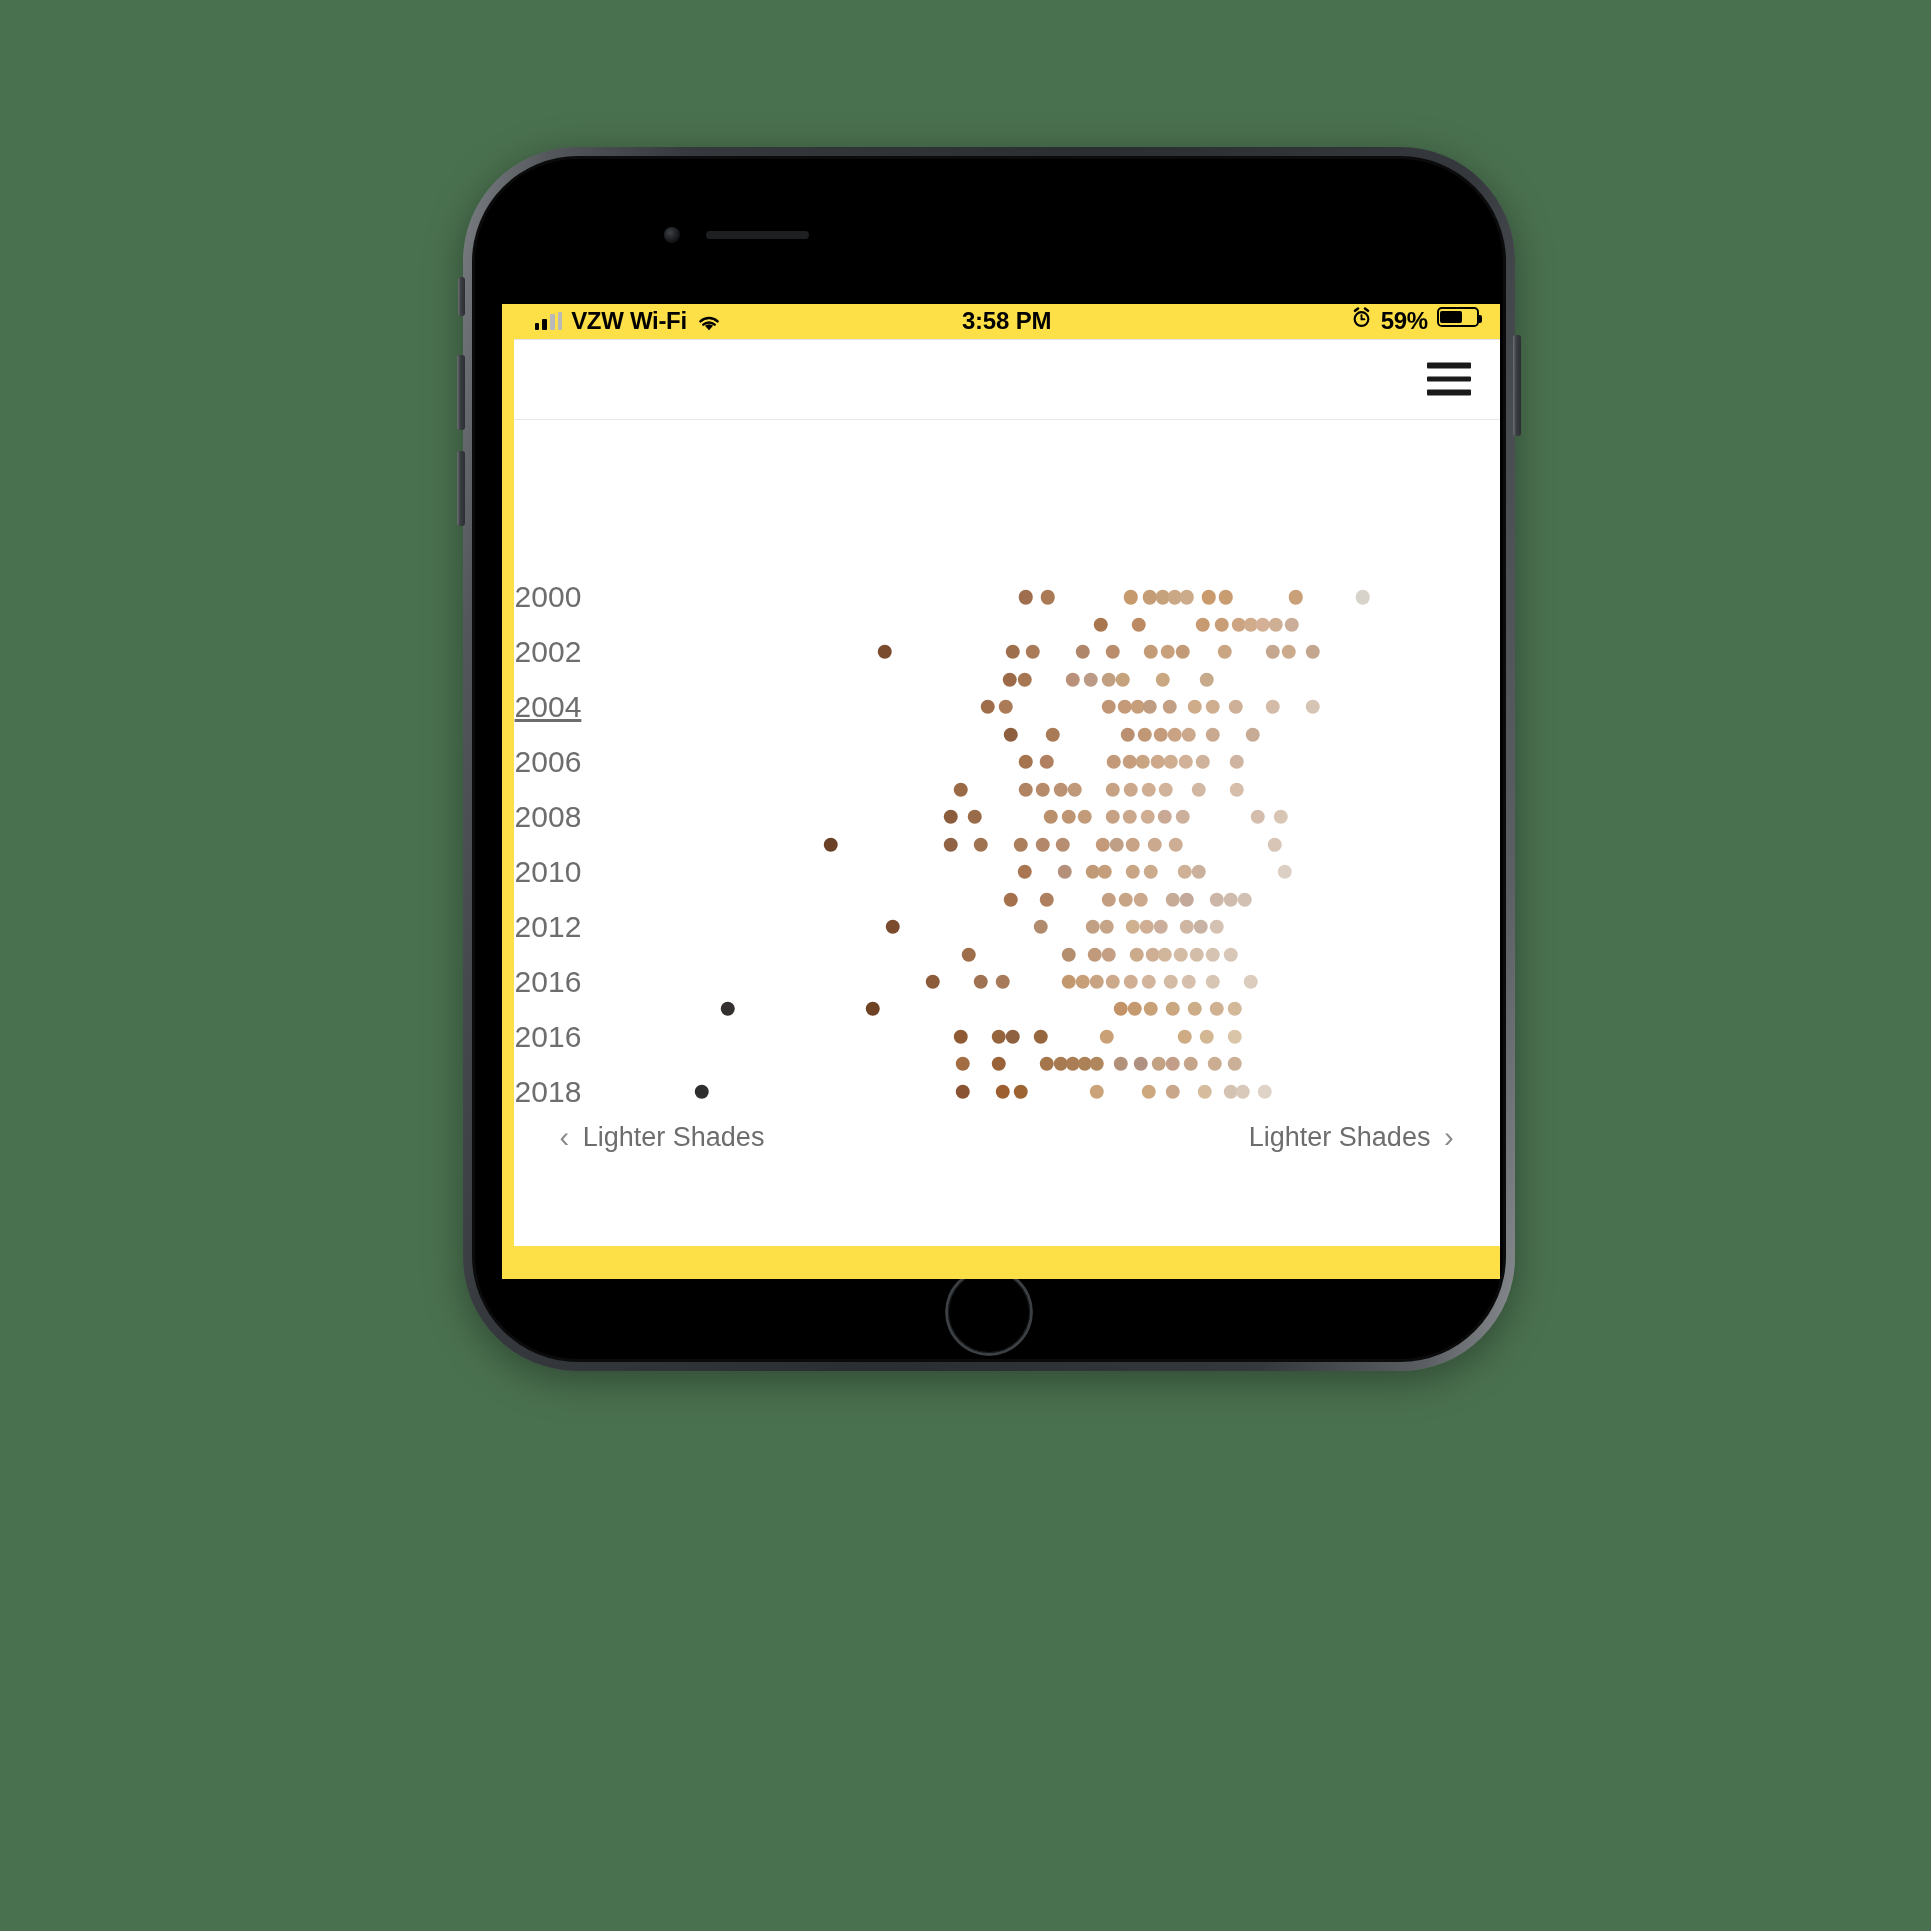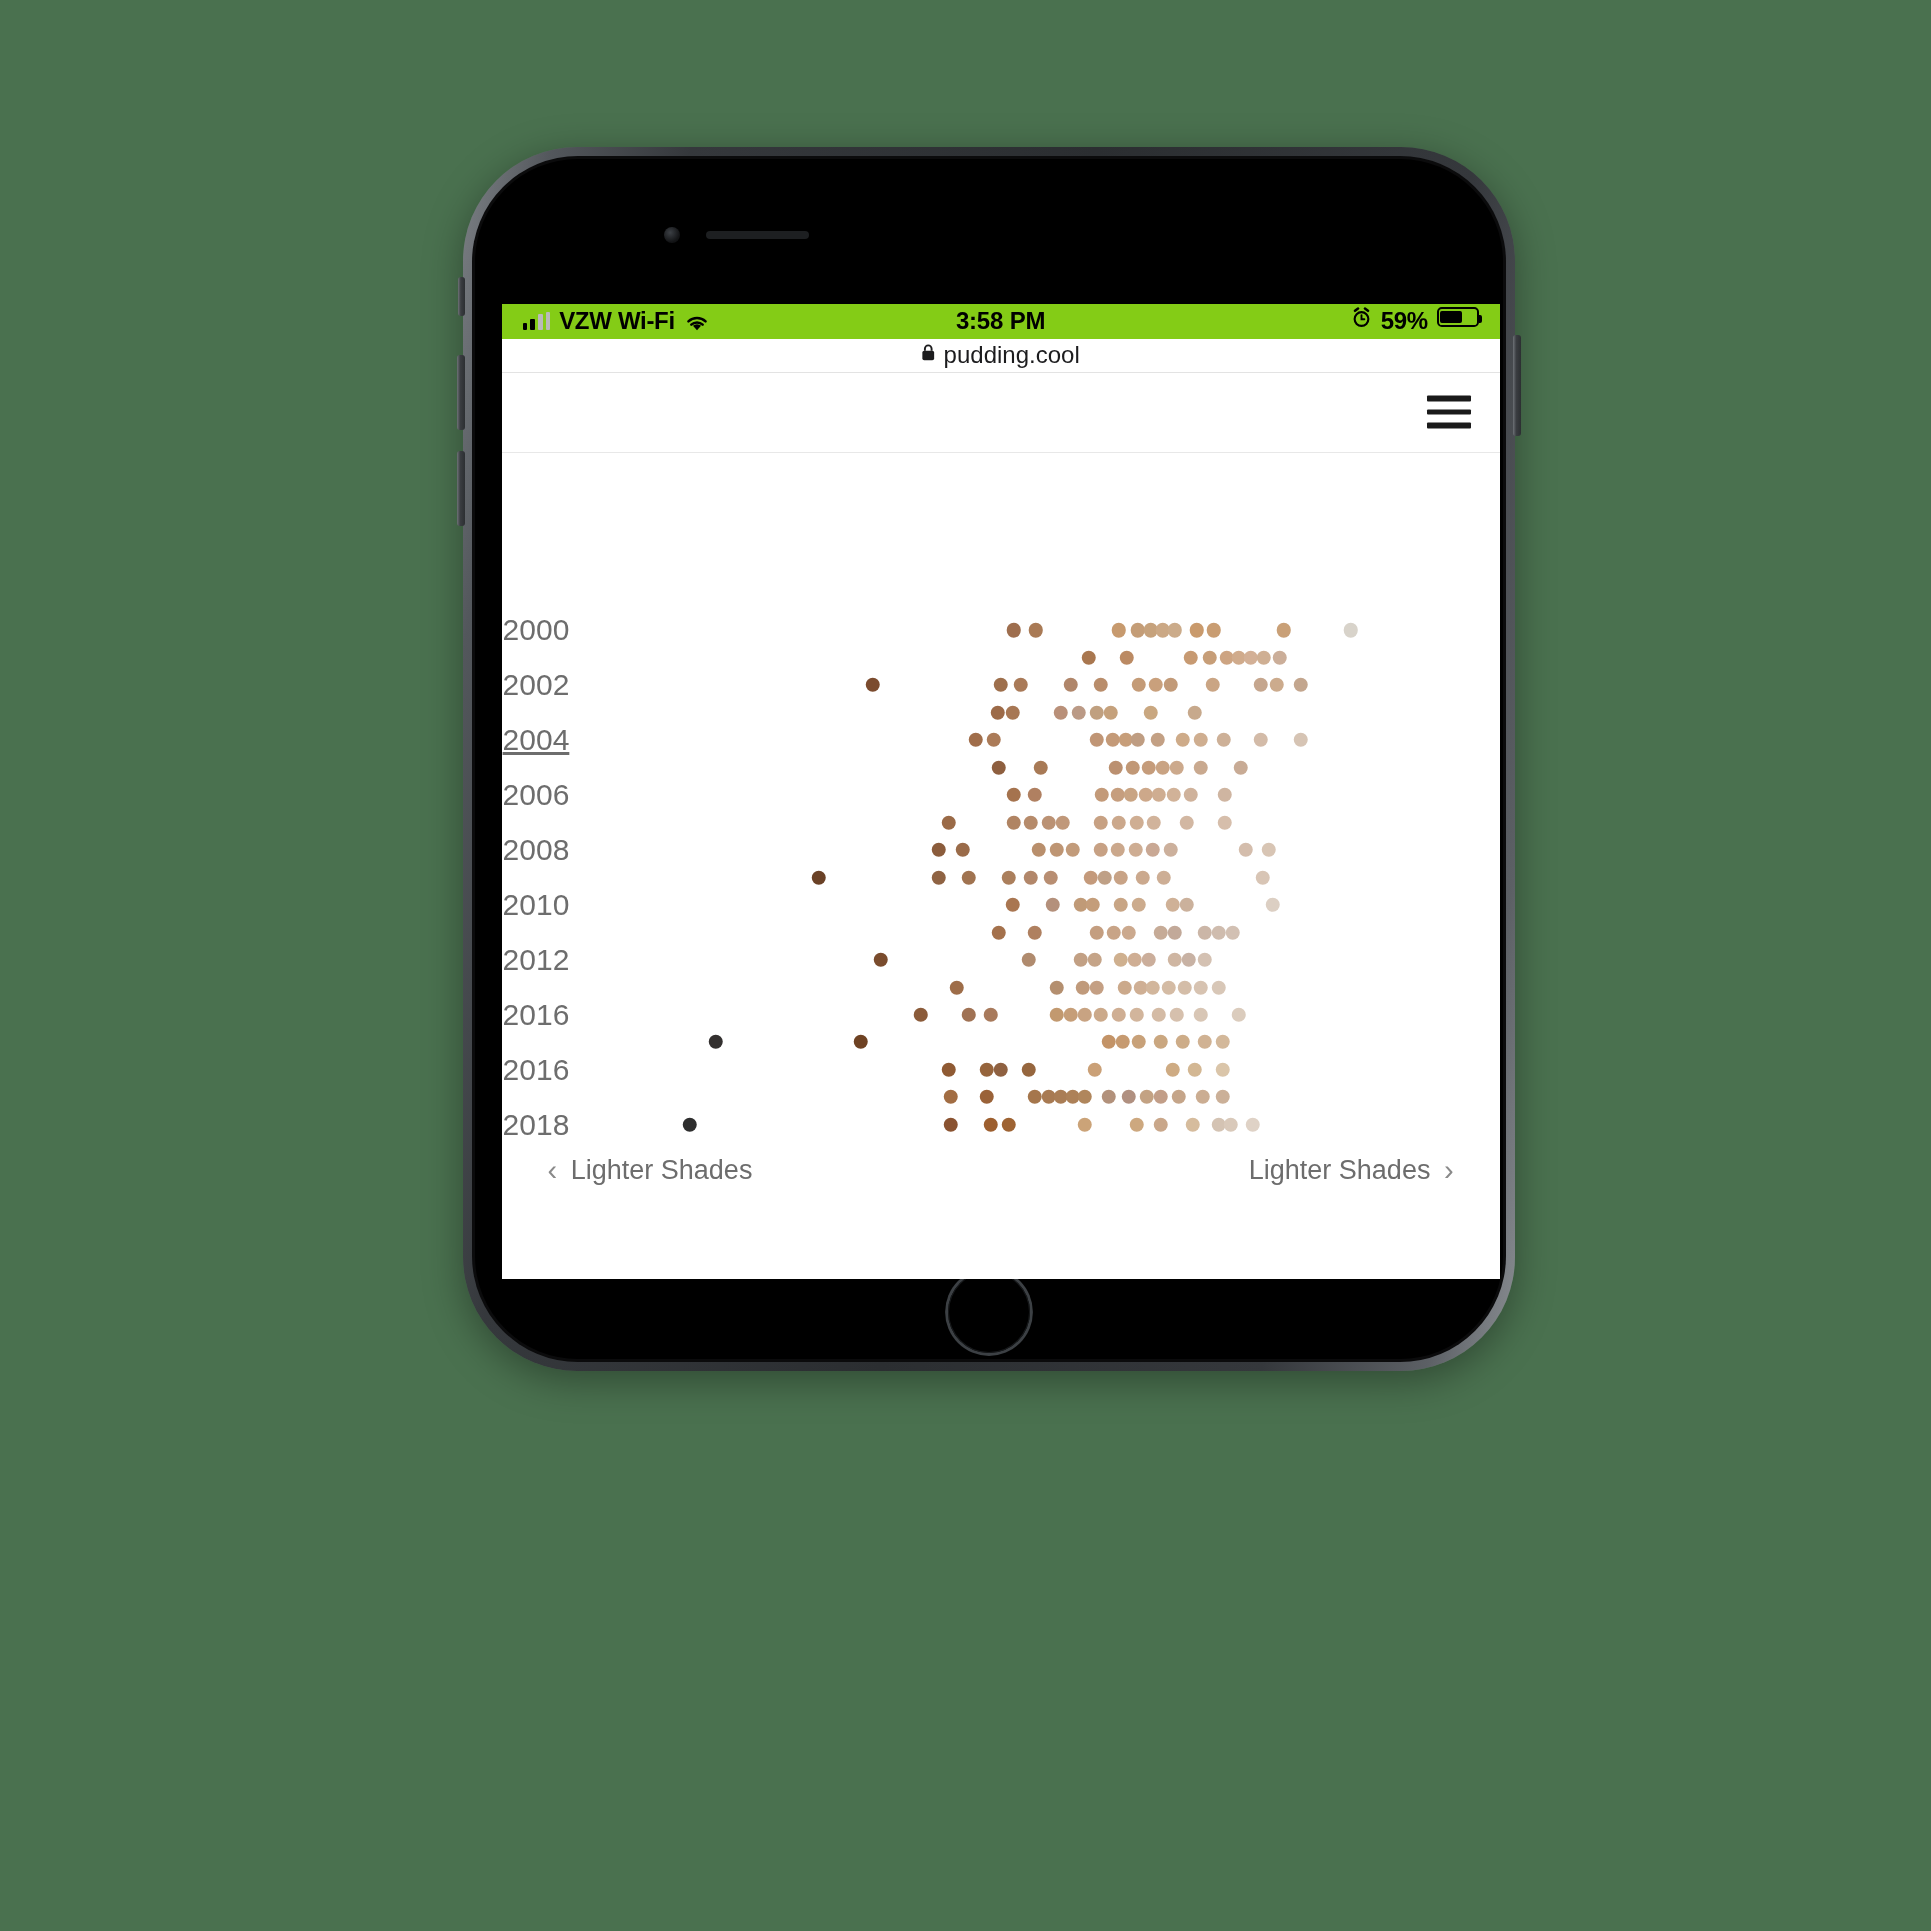--- a/index.html
+++ b/index.html
@@ -62,22 +62,23 @@
     width:82px; height:82px; border-radius:50%;
     background:#000;
     box-shadow:0 0 0 2.9px #3c4044, inset 0 0 0 1px #17191b;
   }
 
   
   .screen {
     position:absolute;
     left:27px; top:145px;
     width:998px; height:975px;
-    background:#84cc16;
+    background:#fde047;
     overflow:hidden;
+    padding-left:12px;
   }
 
   
   .statusbar {
     height:35px;
     display:flex; align-items:center;
     padding:0 21px;
     font-size:23px; font-weight:bold;
     color:#000;
     position:relative;
@@ -221,29 +222,20 @@
                 <path d="M4.2 4 L7.4 1.6 M17.8 4 L14.6 1.6" stroke="#000" stroke-width="2.6" stroke-linecap="round"></path>
               </svg>
             </span>
             <span class="batt-pct">59%</span>
             <span class="battery">
                 <i></i>
               </span>
           </div>
         </div>
 
-        <div class="urlbar">
-          <span class="lock-ico">
-            <svg viewBox="0 0 16 20" width="14.5" height="18.3">
-              <rect x="1.5" y="8.5" width="13" height="10.5" rx="2" fill="#1c1c1e"></rect>
-              <path d="M4.3 8.5 V6.2 a3.7 3.7 0 0 1 7.4 0 V8.5" fill="none" stroke="#1c1c1e" stroke-width="2.1"></path>
-            </svg>
-          </span>
-          <span>pudding.cool</span>
-        </div>
 
         <div class="site-header">
           <div class="hamburger">
             <span></span>
               <span></span>
               <span></span>
           </div>
         </div>
 
         <div class="content">

